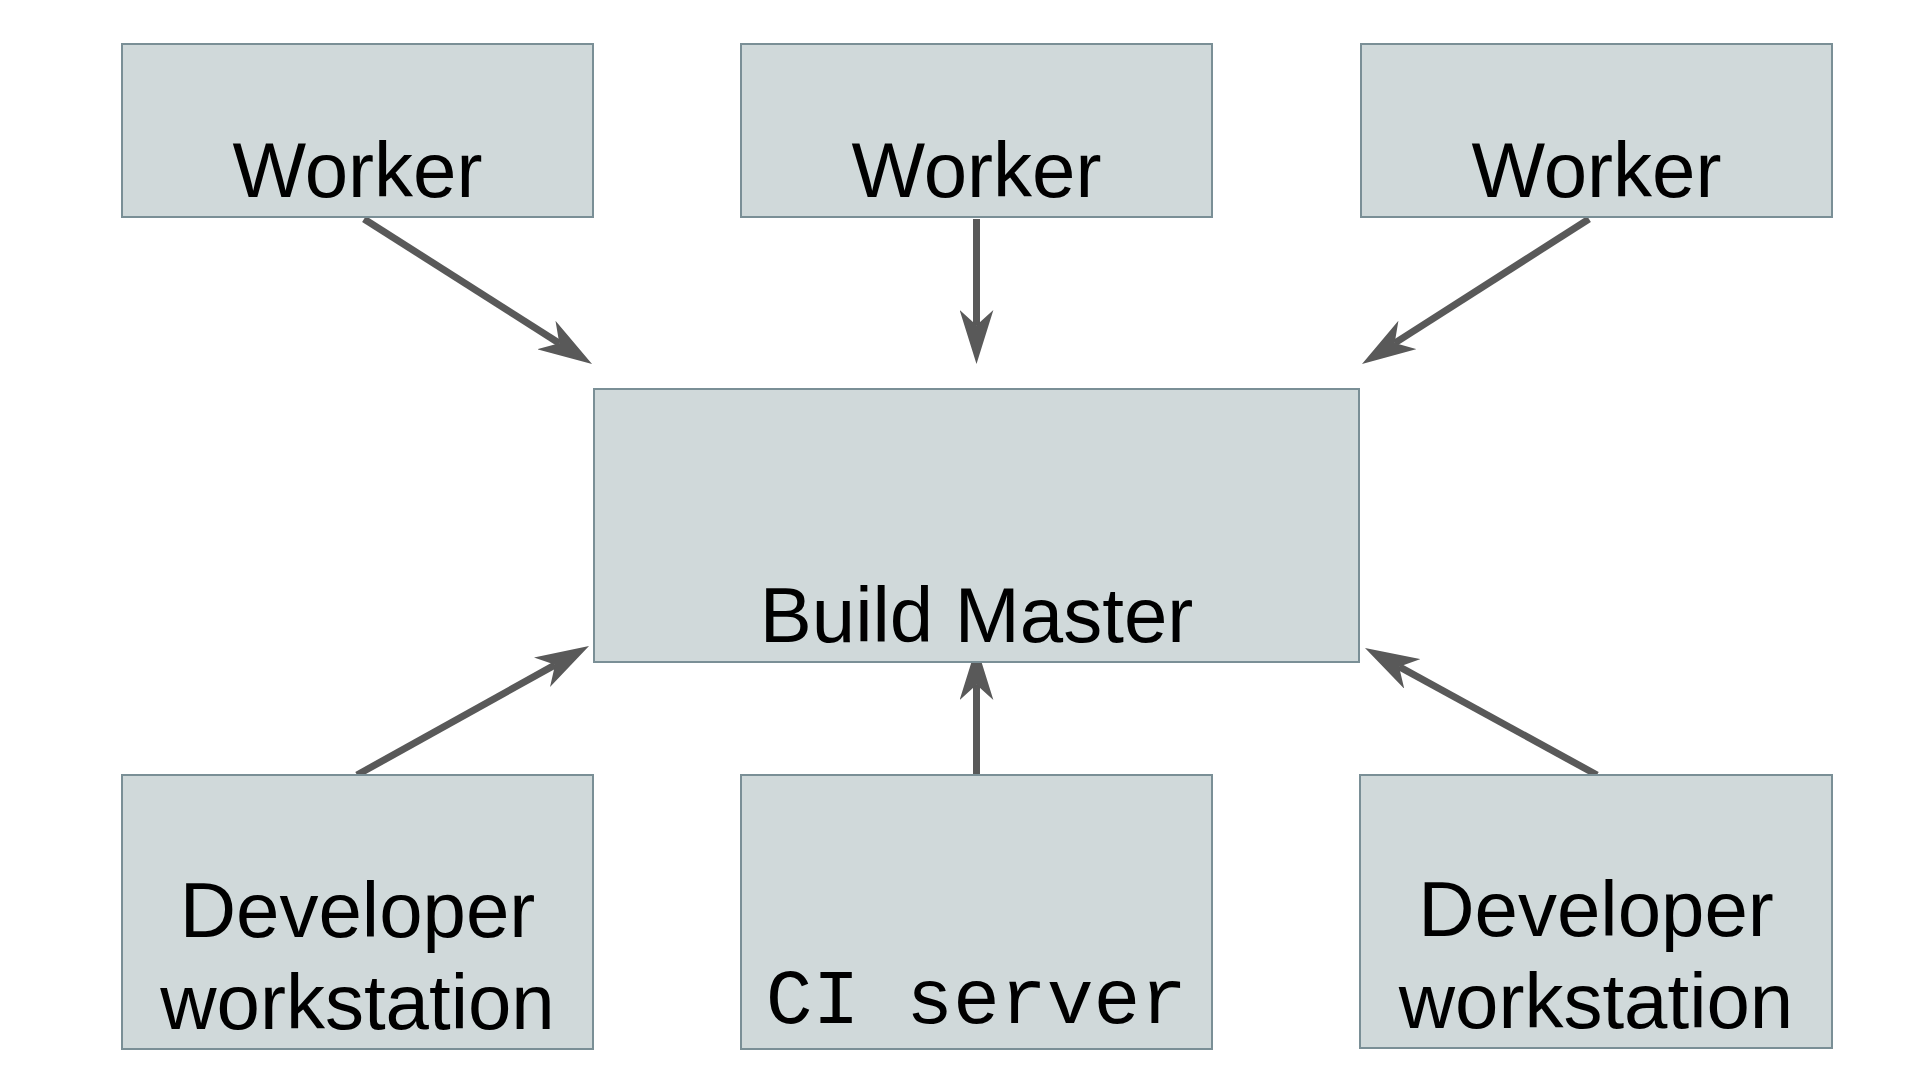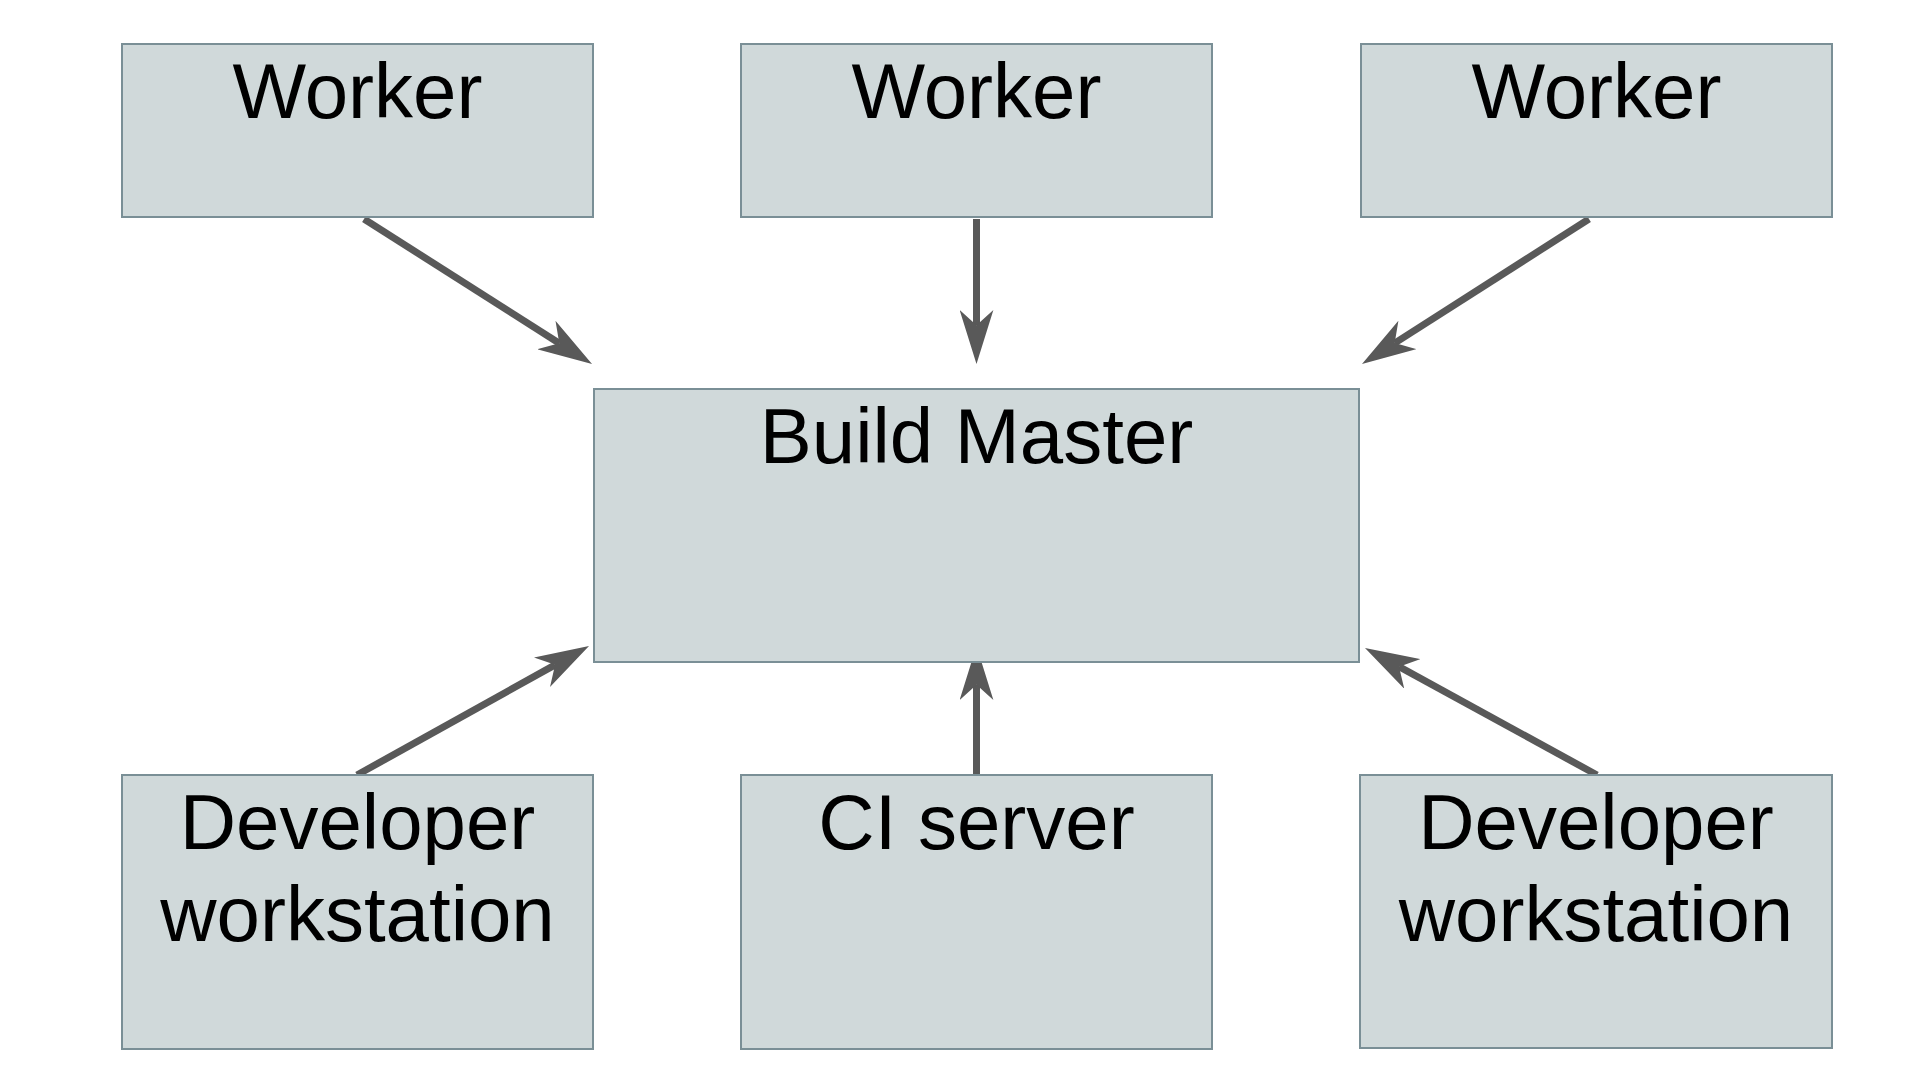--- a/index.html
+++ b/index.html
@@ -23,21 +23,21 @@
     width: 1910px;
     height: 1090px;
     pointer-events: none;
   }
   .node {
     position: absolute;
     box-sizing: border-box;
     background: #d0d9da;
     border: 2px solid #7a8f96;
     display: flex;
-    align-items: flex-start;
+    align-items: flex-end;
     justify-content: center;
     text-align: center;
   }
   .node-label {
     display: block;
     width: 100%;
     font-size: 78px;
     line-height: 92px;
     color: #000000;
     letter-spacing: 0px;
@@ -87,20 +87,20 @@
 
   <div class="node n-build-master" style="background: rgb(208, 217, 218); border-color: rgb(122, 143, 150);">
     <span class="node-label" style="color: rgb(0, 0, 0);">Build Master</span>
   </div>
 
   <div class="node n-dev-left" style="background: rgb(208, 217, 218); border-color: rgb(122, 143, 150);">
     <span class="node-label" style="color: rgb(0, 0, 0);">Developer workstation</span>
   </div>
 
   <div class="node n-ci-server" style="background: rgb(208, 217, 218); border-color: rgb(122, 143, 150);">
-    <span class="node-label" style="color: rgb(0, 0, 0);">CI server</span>
+    <span class="node-label" style="color: rgb(0, 0, 0); font-family: Liberation Mono, monospace;">CI server</span>
   </div>
 
   <div class="node n-dev-right" style="background: rgb(208, 217, 218); border-color: rgb(122, 143, 150);">
     <span class="node-label" style="color: rgb(0, 0, 0);">Developer workstation</span>
   </div>
 
 </div>
 
 </body></html>

